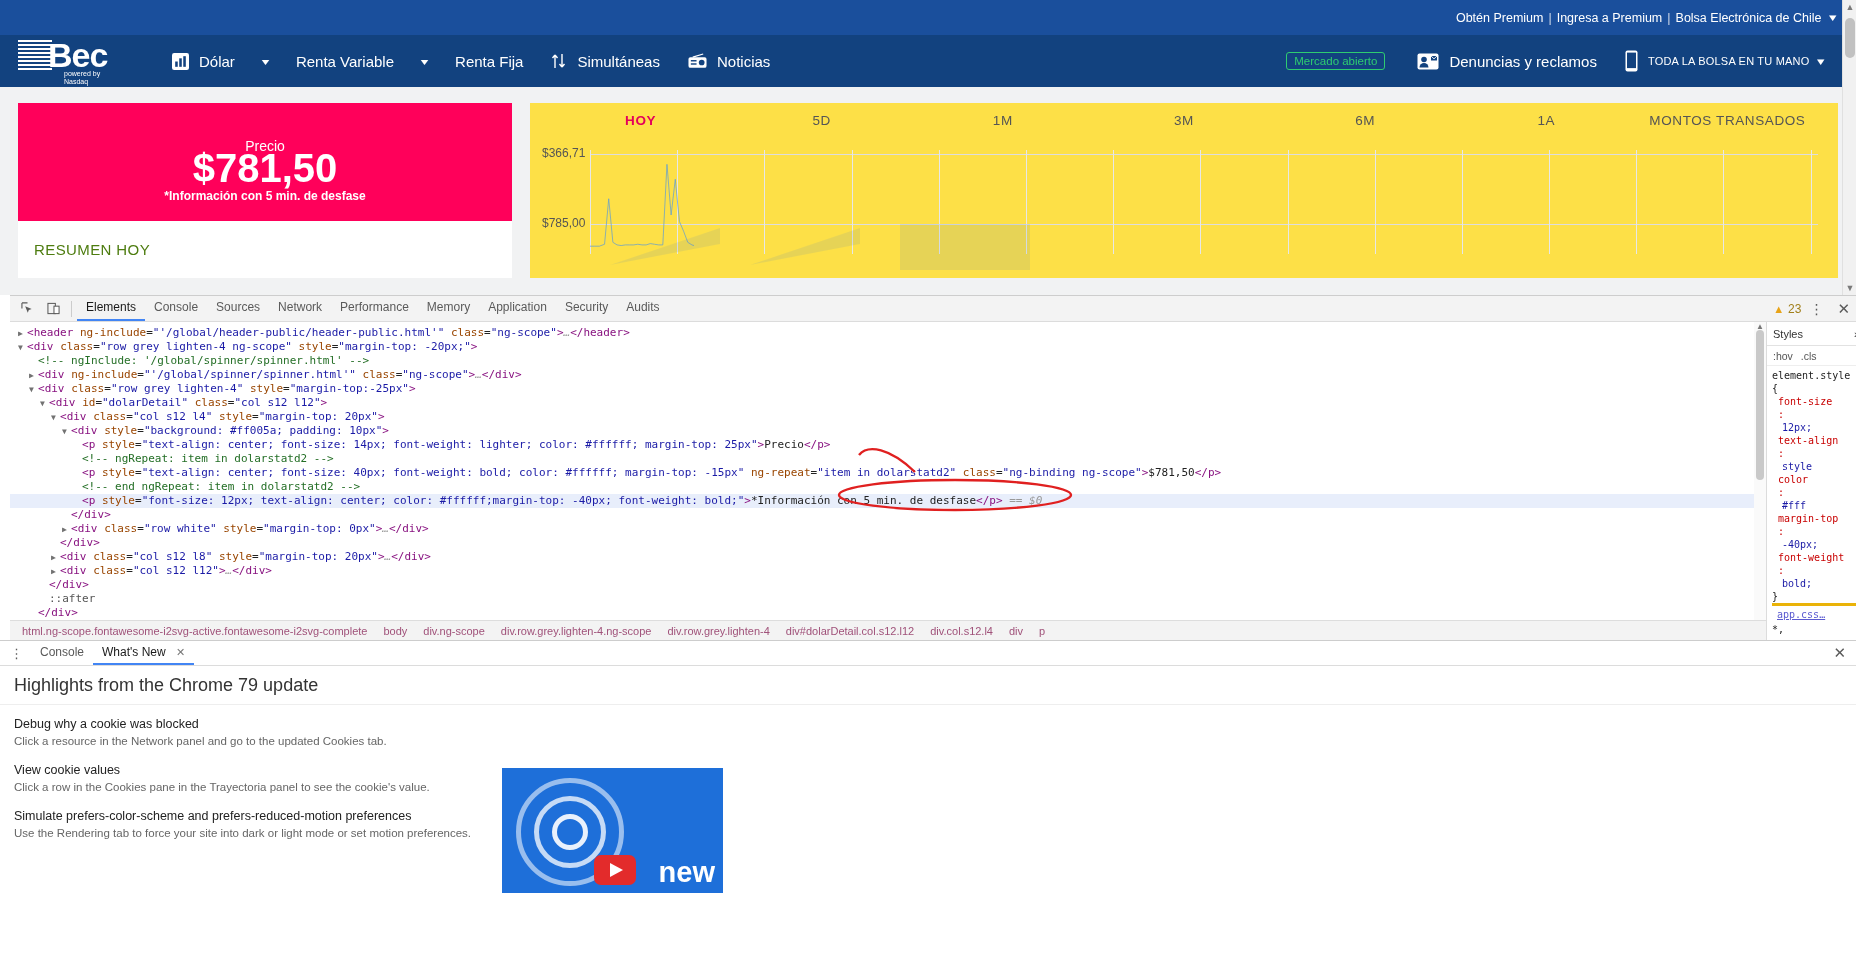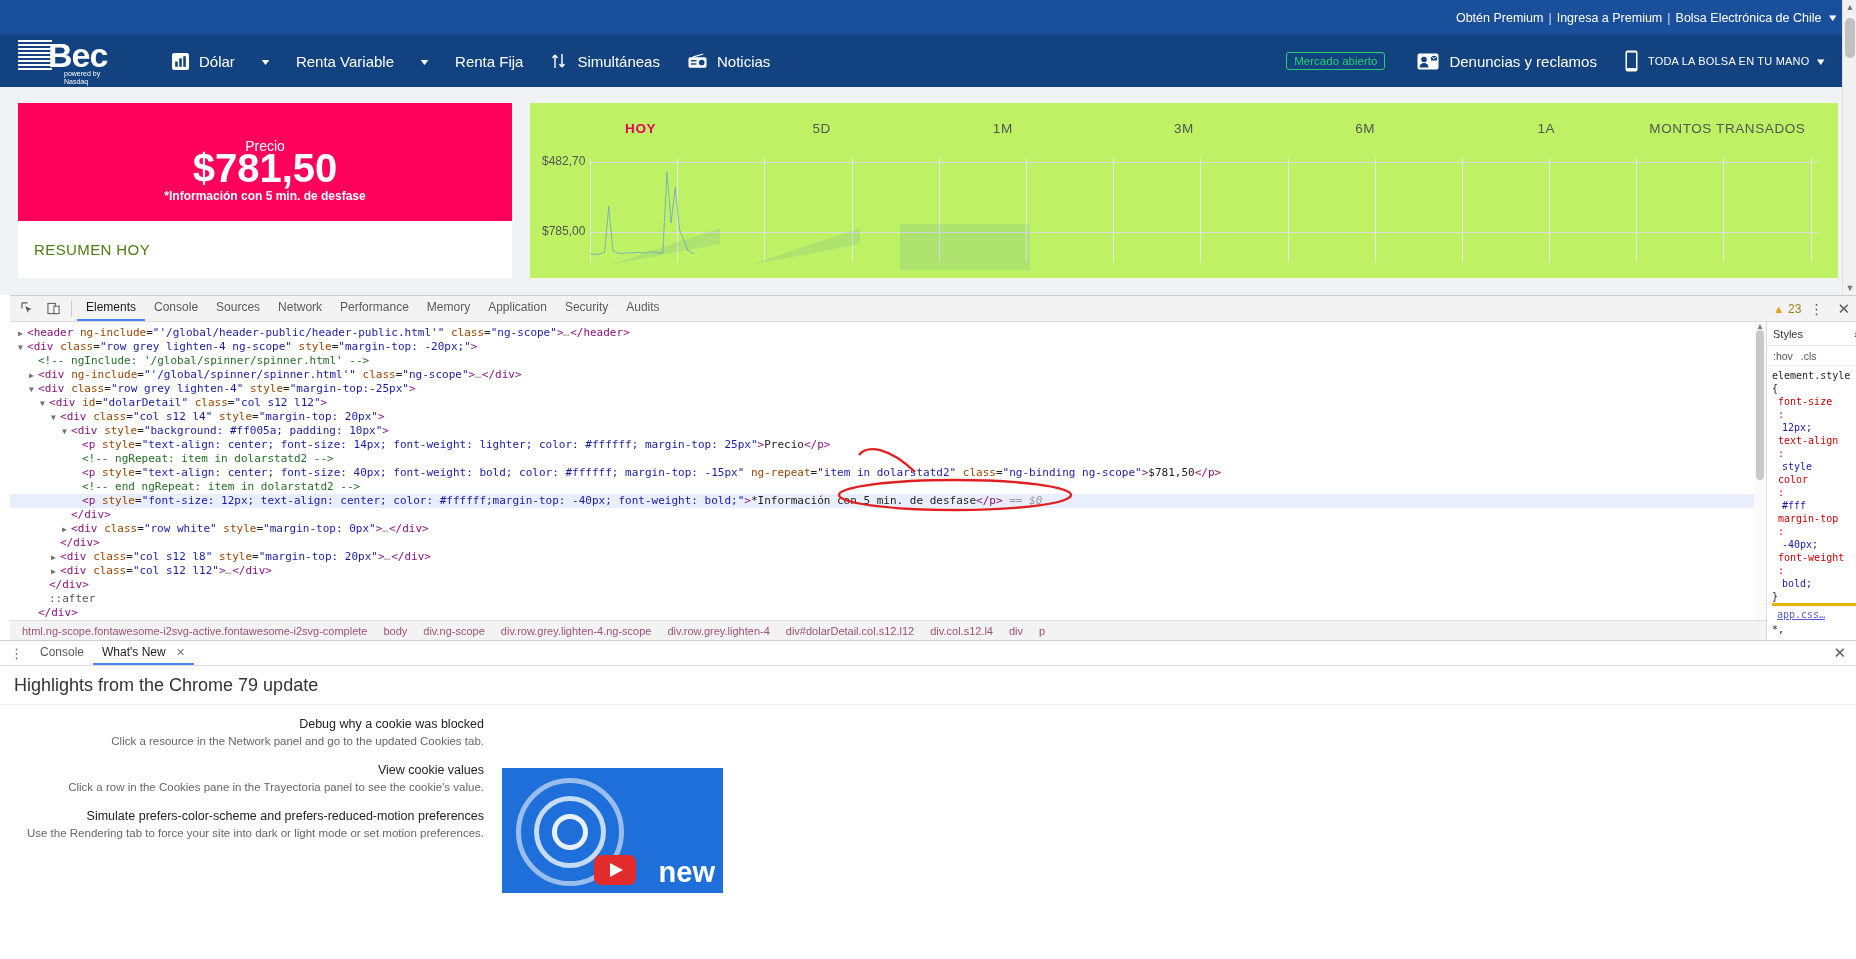--- a/index.html
+++ b/index.html
@@ -38,21 +38,21 @@
   
   .content { display: flex; padding: 16px 18px 0 18px; gap: 18px; }
   .leftcol { width: 494px; }
   .pricebox { background: #ff005a; padding: 10px 10px 18px 10px; text-align: center; }
   .pricebox .lbl { font-size: 14px; font-weight: 300; color: #fff; margin-top: 25px; }
   .pricebox .val { font-size: 40px; font-weight: bold; color: #fff; margin-top: -8px; }
   .pricebox .note { font-size: 12px; color: #fff; font-weight: bold; margin-top: -2px; }
   .whitebox { background: #fff; padding: 20px 16px; }
   .resumen { font-size: 15px; color: #4d7c0f; letter-spacing: .4px; }
 
-  .rightcol { flex: 1; background: #bef264; padding-top: 18px; position: relative; }
+  .rightcol { flex: 1; background: #fde047; padding-top: 10px; position: relative; }
   .tabs { display: flex; align-items: center; padding: 0 20px; }
   .tab { flex: 1; text-align: center; font-size: 13.5px; color: #555; letter-spacing: .6px; cursor: pointer; }
   .tab.active { color: #e4005b; font-weight: bold; }
   .legend { display: flex; align-items: center; justify-content: center; margin-top: 18px; font-size: 12px; color: #444; }
   .legend .sw { width: 34px; height: 14px; background: #5b9bd5; margin-right: 8px; }
 
   .plot { position: relative; margin: 6px 0 0 0; height: 120px; }
   .ylab { position: absolute; left: 12px; font-size: 12px; color: #555; }
   .grid { position: absolute; left: 60px; right: 20px; top: 16px; bottom: 0; }
   .gv { position: absolute; top: 0; bottom: 0; width: 1px; background: #e7e7e7; }
@@ -111,21 +111,21 @@
 
   
   #drawer { position: absolute; left: 0; top: 640px; width: 1856px; height: 319px; background: #fff; border-top: 1px solid #cdcdcd; }
   .dr-tabs { height: 25px; display: flex; align-items: center; border-bottom: 1px solid #dcdcdc; padding-left: 4px; }
   .dr-kebab { color: #5a5a5a; font-size: 13px; padding: 0 8px 0 6px; }
   .dr-tab { font-size: 12px; color: #5a5a5a; padding: 3px 9px 4px 9px; border-bottom: 2px solid transparent; }
   .dr-tab.active { color: #1a1a1a; border-bottom-color: #4285f4; }
   .dr-tab .x { margin-left: 7px; font-size: 11px; color: #777; }
   .dr-close { margin-left: auto; color: #5a5a5a; font-size: 15px; padding-right: 10px; }
   .dr-head { font-size: 18px; color: #333; padding: 9px 14px 8px 14px; border-bottom: 1px solid #eee; }
-  .wn-body { position: relative; padding: 12px 22px 0 14px; text-align: right; }
+  .wn-body { position: relative; padding: 12px 22px 0 14px; }
   .wn-item { margin-bottom: 14px; max-width: 470px; }
   .wn-title { font-size: 12.5px; color: #222; margin-bottom: 3px; }
   .wn-desc { font-size: 11.5px; color: #666; line-height: 15px; }
   .wn-video { position: absolute; left: 502px; top: 63px; width: 221px; height: 125px; background: #1e6fd9; overflow: hidden; }
   .wn-video .c1 { position: absolute; left: 14px; top: 10px; width: 108px; height: 108px; border: 5px solid rgba(255,255,255,.55); border-radius: 50%; }
   .wn-video .c2 { position: absolute; left: 32px; top: 28px; width: 72px; height: 72px; border: 5px solid rgba(255,255,255,.75); border-radius: 50%; }
   .wn-video .c3 { position: absolute; left: 50px; top: 46px; width: 36px; height: 36px; border: 5px solid rgba(255,255,255,.9); border-radius: 50%; }
   .wn-video .nw { position: absolute; right: 8px; bottom: 4px; color: #fff; font-size: 29px; font-weight: bold; }
   .wn-video .play { position: absolute; left: 92px; bottom: 8px; width: 42px; height: 30px; background: #e32b2b; border-radius: 7px; }
   .wn-video .play:after { content: ""; position: absolute; left: 16px; top: 8px; border-left: 13px solid #fff; border-top: 7px solid transparent; border-bottom: 7px solid transparent; }
@@ -242,21 +242,21 @@
         <div class="tab">5D</div>
         <div class="tab">1M</div>
         <div class="tab">3M</div>
         <div class="tab">6M</div>
         <div class="tab">1A</div>
         <div class="tab">MONTOS TRANSADOS</div>
       </div>
 
 
       <div class="plot">
-        <div class="ylab" style="top:12px">$482,70</div>
+        <div class="ylab" style="top:12px">$366,71</div>
         <div class="ylab" style="top:82px">$785,00</div>
         <div class="grid">
           <div class="gh" style="top:4px"></div>
           <div class="gh" style="top:74px"></div>
           <div class="gv" style="left:0%"></div>
             <div class="gv" style="left:7.1%"></div>
           <div class="gv" style="left:14.2%"></div>
             <div class="gv" style="left:21.3%"></div>
           <div class="gv" style="left:28.4%"></div>
             <div class="gv" style="left:35.5%"></div>

